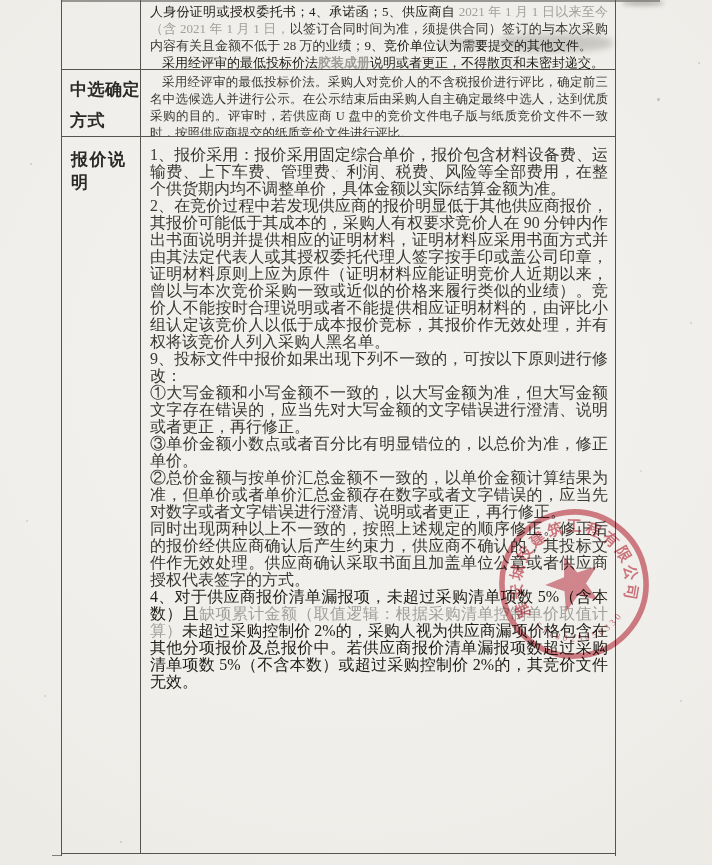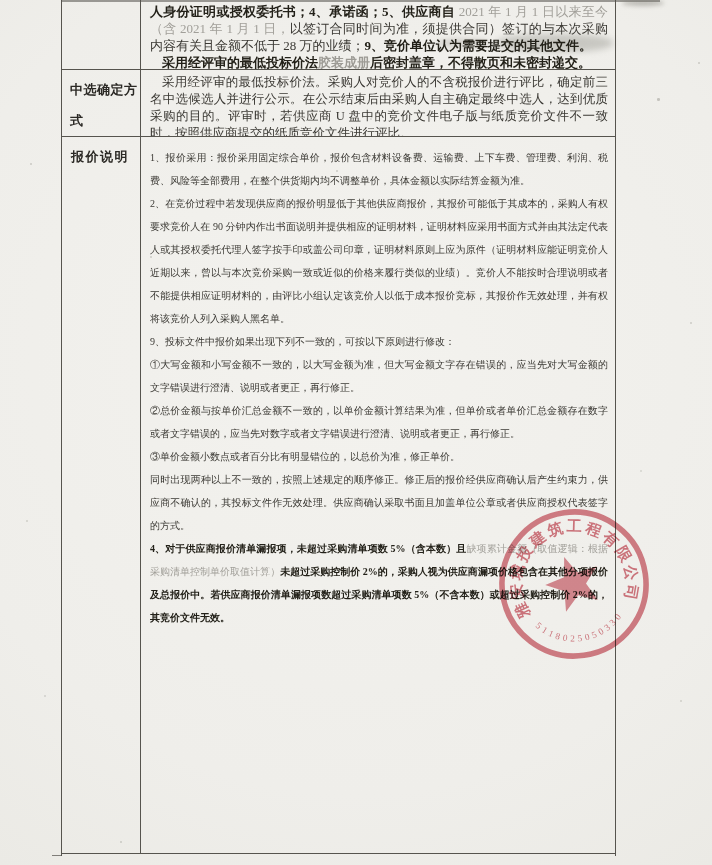--- a/index.html
+++ b/index.html
@@ -13,33 +13,33 @@
   .doc-table {
     position:absolute; left:61px; top:0; width:555px; height:856px;
     border-left:1.4px solid #56544e; border-right:1.4px solid #56544e;
   }
   .t-row { display:flex; border-bottom:1.4px solid #56544e; overflow:hidden; }
   .t-row.r1 { height:70px; }
   .t-row.r2 { height:67px; }
   .t-row.r3 { height:717px;justify-content:center; }
   .label-cell {
     width:79px; flex:0 0 79px; border-right:1.4px solid #56544e;
-    font-size:13px; font-weight:700; color:#2b2925; letter-spacing:.5px;
+    font-size:17px; font-weight:700; color:#2b2925; letter-spacing:.5px;
   }
   .r1 .label-cell { }
   .r2 .label-cell { padding:4px 0 0 8px; line-height:31px; }
   .r3 .label-cell { padding:11px 0 0 9px; letter-spacing:1.5px; }
   .content-cell { flex:1 1 auto; padding:0 7px 0 9px; overflow:hidden; }
   .r1 .content-cell { padding-top:3px;  font-size:13px;   line-height:17px; }
   .r2 .content-cell { padding-top:4px;  font-size:12.5px; line-height:17px; }
-  .r3 .content-cell { padding-top:9px;  font-size:10px; line-height:23px; }
+  .r3 .content-cell { padding-top:9px;  font-size:16px; line-height:17px; }
   .para { text-align:justify; text-justify:inter-ideograph; }
   .para.indent { text-indent:12px; }
   .seg-normal      { color:#3a3833; font-weight:400; }
-  .seg-bold        { color:#232119; font-weight:700;margin-top:11px; }
+  .seg-bold        { color:#232119; font-weight:400;margin-top:11px; }
   .seg-faded       { color:#a19f99; font-weight:400; }
   .seg-bold-faded  { color:#9d9b95; font-weight:600; }
   
   .top-edge-line { position:absolute; left:62px; top:0; width:598px; height:1.6px;
                    background:rgba(82,80,74,.55); }
   .top-edge-blob { position:absolute; left:622px; top:0; width:42px; height:6px;
                    background:rgba(110,108,100,.4); filter:blur(2px); border-radius:50%; }
   .bottom-line-ext { position:absolute; left:52px; top:854.5px; width:10px; height:1.4px;
                      background:rgba(82,80,74,.7); }
   .ink-smudge { position:absolute; left:497px; top:34px; width:116px; height:18px;
@@ -64,40 +64,40 @@
   <div class="ink-smudge"></div>
   <div class="ink-smudge2"></div>
   <div class="bottom-line-ext"></div>
 
   <div class="doc-table">
 
     <div class="t-row r1">
       <div class="label-cell"></div>
       <div class="content-cell">
           <div class="para"><span class="seg-bold">人身份证明或授权委托书；4、承诺函；5、供应商自 </span><span class="seg-faded">2021 年 1 月 1 日以来至今（含 2021 年 1 月 1 日，</span><span class="seg-normal">以签订合同时间为准，须提供合同）签订的与本次采购内容有关且金额不低于 28 万的业绩；</span><span class="seg-bold">9、竞价单位认为需要提交的其他文件。</span></div>
-          <div class="para indent"><span class="seg-bold">采用经评审的最低投标价法</span><span class="seg-bold-faded">胶装成册</span><span class="seg-bold">后密封盖章，不得散页和未密封递交。</span></div>
+          <div class="para indent"><span class="seg-bold">采用经评审的最低投标价法</span><span class="seg-bold-faded">胶装成册</span><span class="seg-bold">说明或者更正，不得散页和未密封递交。</span></div>
         </div>
     </div>
 
     <div class="t-row r2">
       <div class="label-cell">中选确定方式</div>
       <div class="content-cell">
           <div class="para indent"><span class="seg-normal">采用经评审的最低投标价法。采购人对竞价人的不含税报价进行评比，确定前三名中选候选人并进行公示。在公示结束后由采购人自主确定最终中选人，达到优质采购的目的。评审时，若供应商 U 盘中的竞价文件电子版与纸质竞价文件不一致时，按照供应商提交的纸质竞价文件进行评比。</span></div>
         </div>
     </div>
 
     <div class="t-row r3">
       <div class="label-cell">报价说明</div>
       <div class="content-cell">
           <div class="para"><span class="seg-normal">1、报价采用：报价采用固定综合单价，报价包含材料设备费、运输费、上下车费、管理费、利润、税费、风险等全部费用，在整个供货期内均不调整单价，具体金额以实际结算金额为准。</span></div>
           <div class="para"><span class="seg-normal">2、在竞价过程中若发现供应商的报价明显低于其他供应商报价，其报价可能低于其成本的，采购人有权要求竞价人在 90 分钟内作出书面说明并提供相应的证明材料，证明材料应采用书面方式并由其法定代表人或其授权委托代理人签字按手印或盖公司印章，证明材料原则上应为原件（证明材料应能证明竞价人近期以来，曾以与本次竞价采购一致或近似的价格来履行类似的业绩）。竞价人不能按时合理说明或者不能提供相应证明材料的，由评比小组认定该竞价人以低于成本报价竞标，其报价作无效处理，并有权将该竞价人列入采购人黑名单。</span></div>
           <div class="para"><span class="seg-normal">9、投标文件中报价如果出现下列不一致的，可按以下原则进行修改：</span></div>
           <div class="para"><span class="seg-normal">①大写金额和小写金额不一致的，以大写金额为准，但大写金额文字存在错误的，应当先对大写金额的文字错误进行澄清、说明或者更正，再行修正。</span></div>
+          <div class="para"><span class="seg-normal">③单价金额小数点或者百分比有明显错位的，以总价为准，修正单价。</span></div>
           <div class="para"><span class="seg-normal">②总价金额与按单价汇总金额不一致的，以单价金额计算结果为准，但单价或者单价汇总金额存在数字或者文字错误的，应当先对数字或者文字错误进行澄清、说明或者更正，再行修正。</span></div>
-          <div class="para"><span class="seg-normal">③单价金额小数点或者百分比有明显错位的，以总价为准，修正单价。</span></div>
           <div class="para"><span class="seg-normal">同时出现两种以上不一致的，按照上述规定的顺序修正。修正后的报价经供应商确认后产生约束力，供应商不确认的，其投标文件作无效处理。供应商确认采取书面且加盖单位公章或者供应商授权代表签字的方式。</span></div>
           <div class="para"><span class="seg-bold">4、对于供应商报价清单漏报项，未超过采购清单项数 5%（含本数）且</span><span class="seg-faded">缺项累计金额（取值逻辑：根据采购清单控制单价取值计算）</span><span class="seg-bold">未超过采购控制价 2%的，采购人视为供应商漏项价格包含在其他分项报价及总报价中。若供应商报价清单漏报项数超过采购清单项数 5%（不含本数）或超过采购控制价 2%的，其竞价文件无效。</span></div>
         </div>
     </div>
 
   </div>
 
   <svg class="seal" viewBox="0 0 200 200" xmlns="http://www.w3.org/2000/svg">
     <defs>
       <path id="arcTop" d="M 40.2 127.9 A 66 66 0 1 1 159.8 127.9" fill="none"></path>

